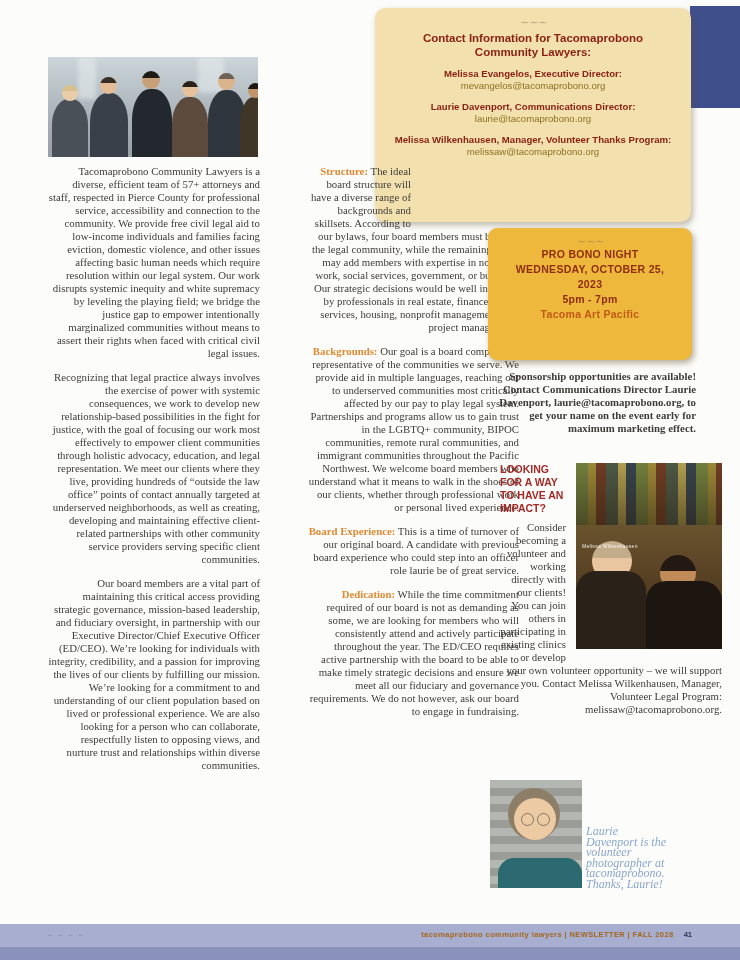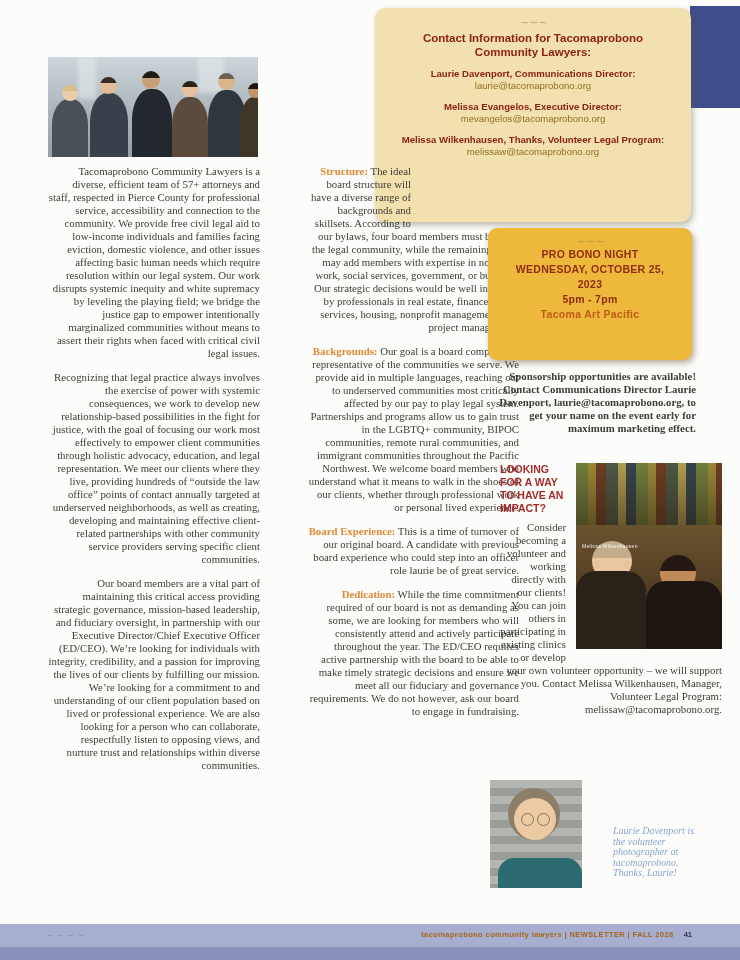--- a/index.html
+++ b/index.html
@@ -54,21 +54,21 @@
         font-family:"Liberation Sans",sans-serif;box-sizing:border-box;padding-top:7px;}
   .eb-line{font-weight:bold;color:#8f2d10;font-size:10.5px;line-height:15px;letter-spacing:.3px;}
   .eb-venue{font-weight:bold;color:#c05a17;font-size:10.5px;line-height:15px;letter-spacing:.3px;}
 
   
   .sponsor{left:488px;top:370px;width:208px;font-weight:bold;}
   .impact{left:500px;top:463px;width:222px;}
   .impact h4{margin:0 0 6px;font-family:"Liberation Sans",sans-serif;font-size:10.5px;line-height:13px;
         color:#a42a28;font-weight:bold;}
   .portrait-row{position:absolute;left:490px;top:780px;width:222px;display:flex;}
-  .caption{margin-left:31px;padding-top:46px;width:86px;font-size:10px;line-height:10.5px;
+  .caption{margin-left:4px;padding-top:46px;width:86px;font-size:12px;line-height:10.5px;
         color:#8aa6cc;font-style:italic;}
 
   
   .footer{position:absolute;left:0;bottom:0;width:740px;height:36px;background:#a7aecf;
         font-family:"Liberation Sans",sans-serif;}
   .footer-strip{position:absolute;bottom:0;left:0;width:100%;height:13px;background:#8a92bb;}
   .footer-inner{position:absolute;top:6px;left:48px;right:48px;display:flex;
         justify-content:space-between;align-items:center;font-size:7.5px;}
   .footer-marks{color:#7d84ab;letter-spacing:2px;}
   .footer-text{color:#a5661a;font-weight:bold;letter-spacing:.4px;}
@@ -95,29 +95,29 @@
     <div class="abs torso" style="left:160px;top:33px;width:38px;height:67px;background:#30363d;"></div>
     <div class="abs head" style="left:170px;top:16px;width:17px;height:17px;background:linear-gradient(180deg,#6e6257 0 38%,#d9b48c 38%);"></div>
     <div class="abs torso" style="left:192px;top:40px;width:30px;height:60px;background:#403627;"></div>
     <div class="abs head" style="left:200px;top:26px;width:15px;height:15px;background:linear-gradient(180deg,#1c1713 0 38%,#c1946b 38%);"></div>
   </div>
 
   <div class="contact-box">
     <div class="flourish">∼∼∼</div>
     <div class="cb-title">Contact Information for Tacomaprobono Community Lawyers:</div>
     <div>
+      <div class="cb-name">Melissa Evangelos, Executive Director:</div>
+      <div class="cb-email">mevangelos@tacomaprobono.org</div>
+    </div>
+    <div>
       <div class="cb-name">Laurie Davenport, Communications Director:</div>
       <div class="cb-email">laurie@tacomaprobono.org</div>
     </div>
     <div>
-      <div class="cb-name">Melissa Evangelos, Executive Director:</div>
-      <div class="cb-email">mevangelos@tacomaprobono.org</div>
-    </div>
-    <div>
-      <div class="cb-name">Melissa Wilkenhausen, Thanks, Volunteer Legal Program:</div>
+      <div class="cb-name">Melissa Wilkenhausen, Manager, Volunteer Thanks Program:</div>
       <div class="cb-email">melissaw@tacomaprobono.org</div>
     </div>
   </div>
 
   <div class="col col1">
     <p>Tacomaprobono Community Lawyers is a diverse, efficient team of 57+ attorneys and staff, respected in Pierce County for professional service, accessibility and connection to the community. We provide free civil legal aid to low-income individuals and families facing eviction, domestic violence, and other issues affecting basic human needs which require resolution within our legal system. Our work disrupts systemic inequity and white supremacy by leveling the playing field; we bridge the justice gap to empower intentionally marginalized communities without means to assert their rights when faced with critical civil legal issues.</p>
     <p>Recognizing that legal practice always involves the exercise of power with systemic consequences, we work to develop new relationship-based possibilities in the fight for justice, with the goal of focusing our work most effectively to empower client communities through holistic advocacy, education, and legal representation. We meet our clients where they live, providing hundreds of “outside the law office” points of contact annually targeted at underserved neighborhoods, as well as creating, developing and maintaining effective client-related partnerships with other community service providers serving specific client communities.</p>
     <p>Our board members are a vital part of maintaining this critical access providing strategic governance, mission-based leadership, and fiduciary oversight, in partnership with our Executive Director/Chief Executive Officer (ED/CEO). We’re looking for individuals with integrity, credibility, and a passion for improving the lives of our clients by fulfilling our mission. We’re looking for a commitment to and understanding of our client population based on lived or professional experience. We are also looking for a person who can collaborate, respectfully listen to opposing views, and nurture trust and relationships within diverse communities.</p>
   </div>
 

